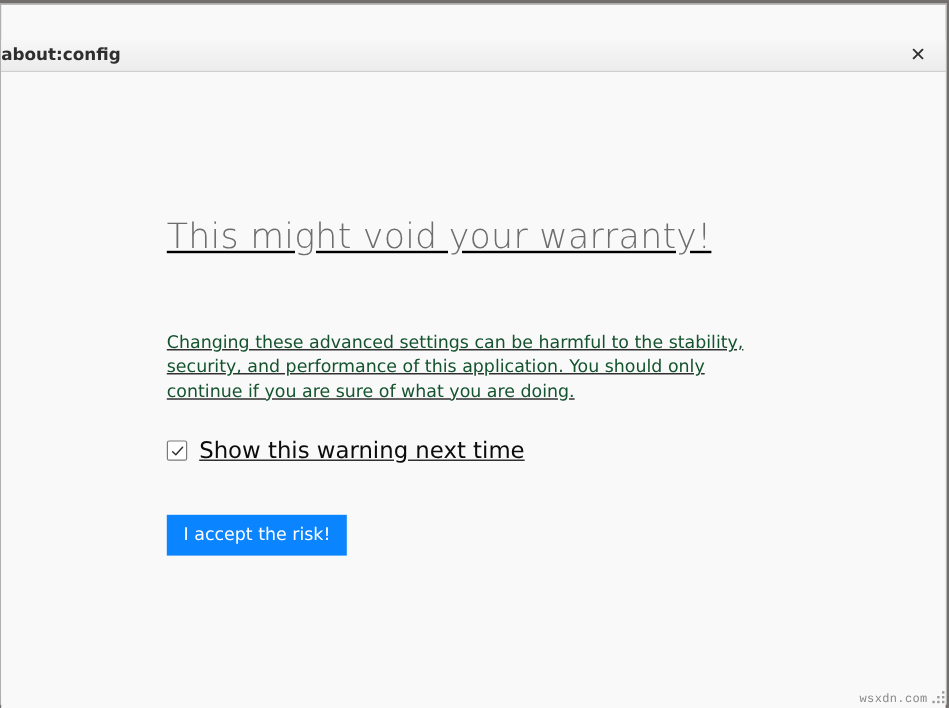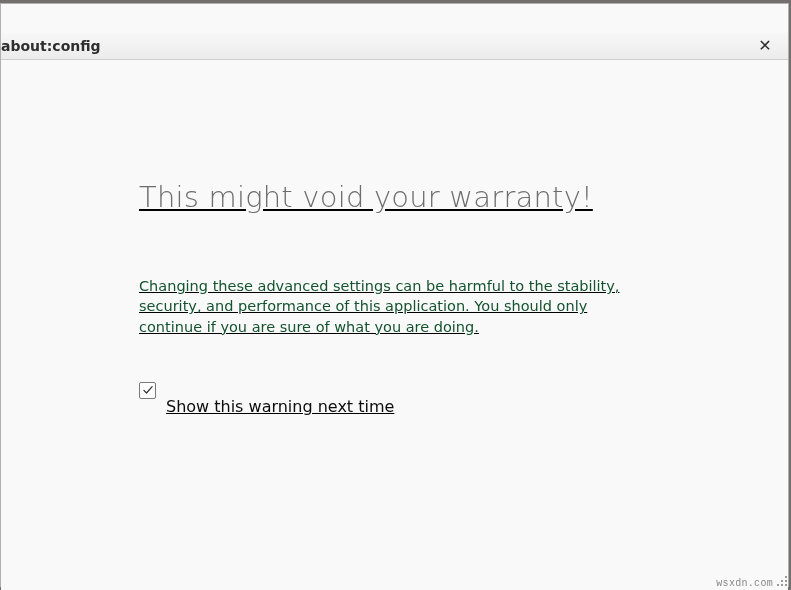--- a/index.html
+++ b/index.html
@@ -93,24 +93,23 @@
       align-items: center;
       justify-content: center;
       cursor: pointer;
       flex-shrink: 0;
     }
     .checkbox svg {
       width: 12px;
       height: 12px;
     }
     .checkbox-label {
-      font-size: 16px;
+      font-size: 19px;
       color: #0c0c0d;
       cursor: pointer;
-      margin-top: 32px;
     }
     .accept-btn {
       background: #0a84ff;
       color: #fff;
       border: none;
       padding: 9px 14px;
       font-size: 14.5px;
       cursor: pointer;
       font-family: inherit;
     }
@@ -150,20 +149,21 @@
 
       <div class="checkbox-row">
         <div class="checkbox">
           <svg viewBox="0 0 16 16">
             <path d="M2.5 8.5 L6 12 L13.5 3.5" stroke="#2e2e2e" stroke-width="1.6" fill="none" stroke-linecap="round" stroke-linejoin="round"></path>
           </svg>
         </div>
         <span class="checkbox-label">Show this warning next time</span>
       </div>
 
+      <button class="accept-btn">I accept the risk!</button>
     </div>
   </div>
 </div>
 
 <svg class="resize-grip" viewBox="0 0 14 14">
   <g fill="#9a9a9a">
     <rect x="10" y="2" width="2" height="2"></rect>
     <rect x="6" y="6" width="2" height="2"></rect>
     <rect x="10" y="6" width="2" height="2"></rect>
     <rect x="2" y="10" width="2" height="2"></rect>

